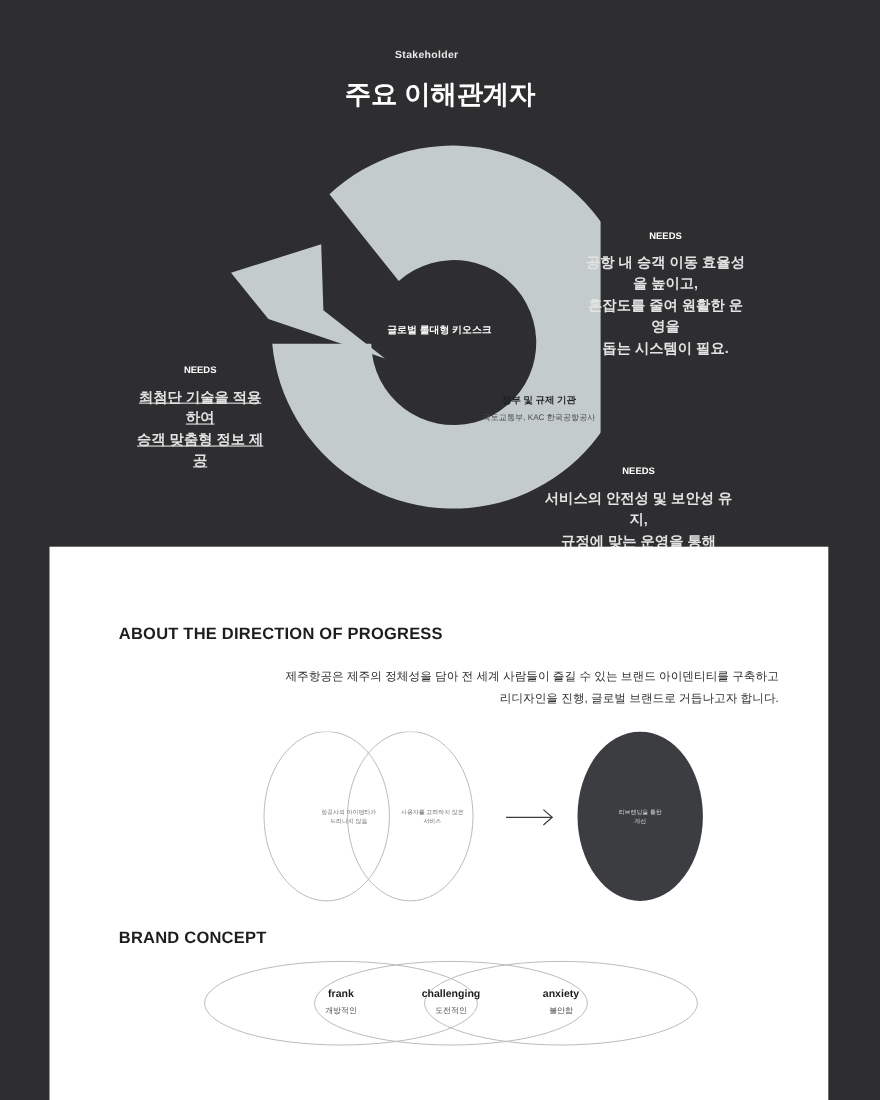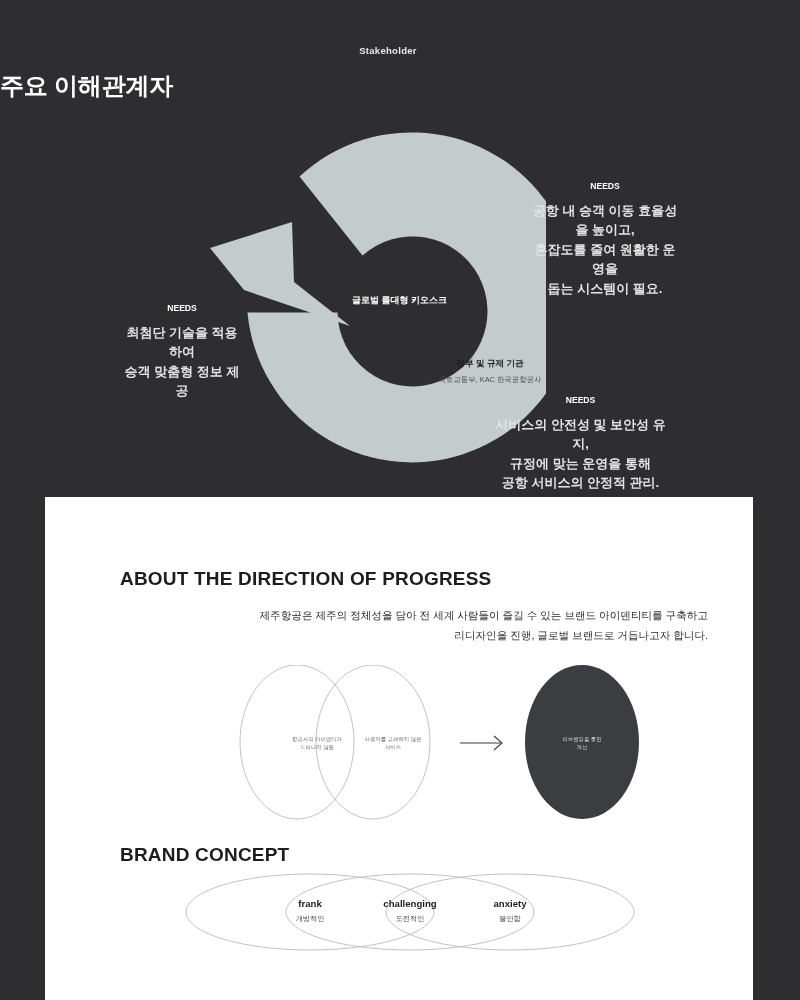--- a/index.html
+++ b/index.html
@@ -36,21 +36,21 @@
     text-align: center;
     font-size: 9.5px;
     font-weight: bold;
     letter-spacing: 0.3px;
     color: #e9e9ea;
   }
   .main-title {
     position: absolute;
     left: 0; top: 70px;
     width: 800px;
-    text-align: left;
+    text-align: center;
     font-size: 24px;
     font-weight: bold;
     letter-spacing: -0.2px;
     color: #ffffff;
   }
 
   
   .diagram {
     position: absolute;
     left: 186px;
@@ -72,20 +72,21 @@
     margin-bottom: 6px;
   }
   .lbl .s {
     font-size: 7.4px;
     font-weight: normal;
     color: #4a4c4f;
   }
   .needs {
     position: absolute;
     line-height: 1.5;
+    margin-top: 28px;
   }
   .needs .t {
     font-size: 8.6px;
     font-weight: bold;
     color: #ffffff;
     margin-bottom: 8px;
   }
   .needs .s {
     font-size: 13px;
     font-weight: bold;
@@ -104,25 +105,24 @@
     position: absolute;
     left: 45px;
     top: 497px;
     width: 708px;
     height: 503px;
     background: #ffffff;
     color: #1d1d1f;
   }
   .sec-heading {
     position: absolute;
-    font-size: 19px;
+    font-size: 15px;
     font-weight: bold;
     letter-spacing: 0.2px;
     color: #1d1d1f;
-    margin-left: 12px;
   }
   .body-copy {
     position: absolute;
     font-size: 10.6px;
     line-height: 1.85;
     color: #2b2b2d;
     white-space: pre-line;
     text-align: right;
   }
   .venn-wrap {
@@ -199,21 +199,21 @@
 
     <div class="needs" style="left:530px; top:180px; width:150px; text-align:center;">
       <div class="t">NEEDS</div>
       <div class="s" style="white-space:pre-line;">공항 내 승객 이동 효율성을 높이고,
 혼잡도를 줄여 원활한 운영을
 돕는 시스템이 필요.</div>
     </div>
 
     <div class="needs" style="left:122px; top:302px; width:120px; text-align:center;">
       <div class="t">NEEDS</div>
-      <div class="s" style="white-space:pre-line;">최첨단 기술을 적용하여
+      <div class="s" style="white-space:pre-line;text-decoration:underline;">최첨단 기술을 적용하여
 승객 맞춤형 정보 제공</div>
     </div>
 
     <div class="lbl" style="left:400px; top:357px; width:180px; text-align:center;">
       <div class="t" style="white-space:pre-line;">정부 및 규제 기관</div>
       <div class="s" style="white-space:pre-line;">국토교통부, KAC 한국공항공사</div>
     </div>
     <div class="needs" style="left:493px; top:394px; width:175px; text-align:center;">
       <div class="t">NEEDS</div>
       <div class="s" style="white-space:pre-line;">서비스의 안전성 및 보안성 유지,

